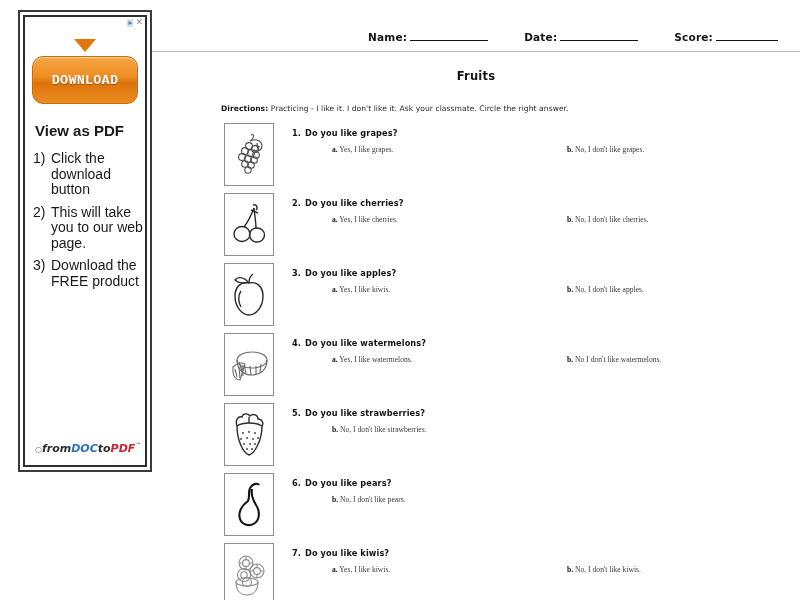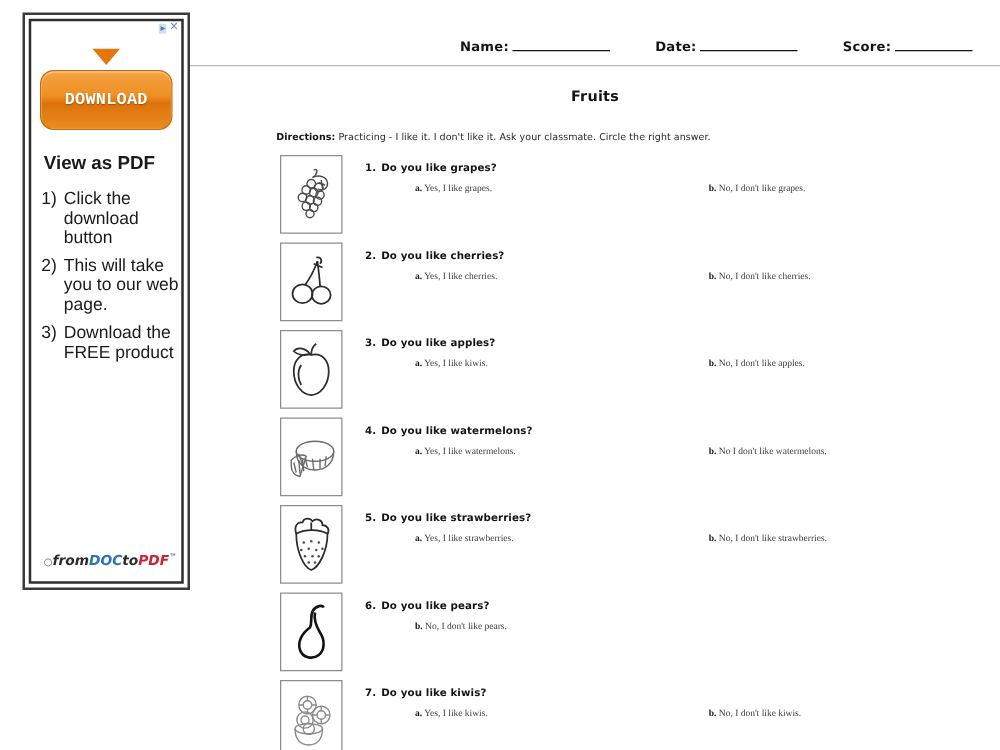--- a/index.html
+++ b/index.html
@@ -460,24 +460,20 @@
             <circle cx="18" cy="40" r="1"></circle>
               <circle cx="23" cy="40" r="1"></circle>
           </g>
         </svg>
       </div>
       <div class="q-body">
         <div class="q-title">
           <span class="q-num">5.</span><span>Do you like strawberries?</span>
         </div>
         <div class="q-answers">
-          <div class="answer answer-a">
-            <span class="ans-key">a.</span>
-            <span>Yes, I like strawberries.</span>
-          </div>
           <div class="answer answer-b">
             <span class="ans-key">b.</span>
             <span>No, I don't like strawberries.</span>
           </div>
         </div>
       </div>
     </div>
 
     <div class="question-row">
       <div class="fruit-box">

